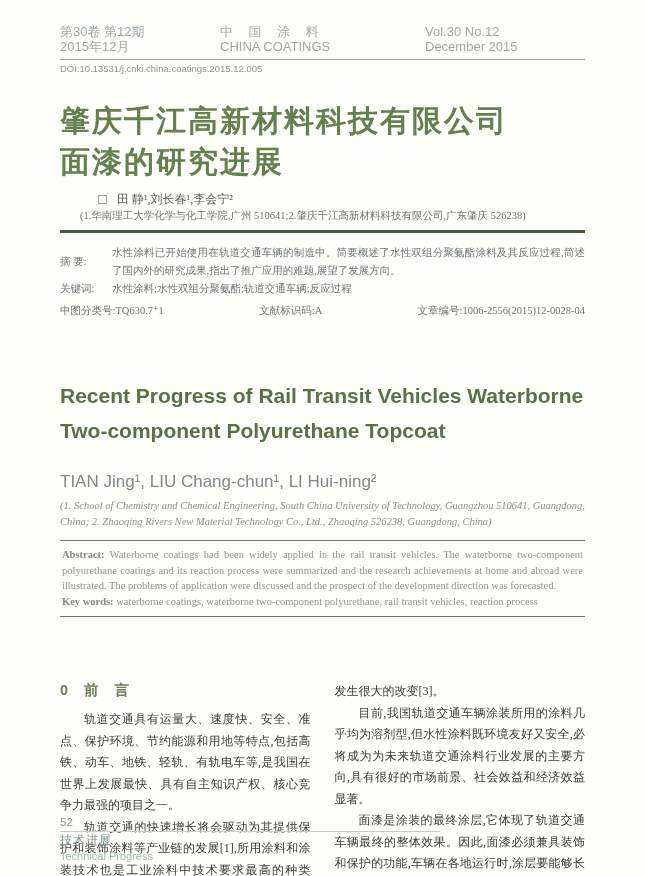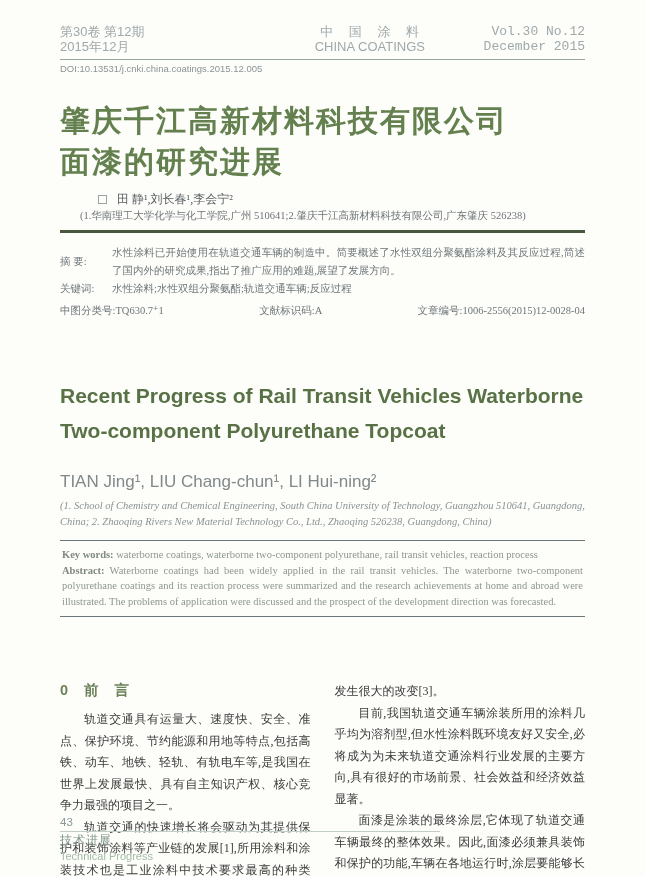--- a/index.html
+++ b/index.html
@@ -20,23 +20,23 @@
   .journal-header {
     display: flex;
     justify-content: space-between;
     align-items: flex-start;
     font-family: "Liberation Sans", "DejaVu Sans", sans-serif;
     font-size: 13px;
     line-height: 15px;
     color: #9fa9ab;
   }
   .journal-header .h-left  { text-align: left;  width: 160px; }
-  .journal-header .h-center{ text-align: right; flex: 1; }
+  .journal-header .h-center{ text-align: left; flex: 1; }
   .journal-header .h-center .cn { letter-spacing: 6px; }
-  .journal-header .h-right { text-align: right; width: 160px; font-family: Liberation Mono, monospace; }
+  .journal-header .h-right { width: 160px; }
   .header-rule { border-top: 1px solid #9aa4a4; margin-top: 5px; }
   .doi {
     font-family: "Liberation Sans", "DejaVu Sans", sans-serif;
     font-size: 9.5px;
     color: #8b9496;
     margin-top: 3px;
   }
 
   
   .title-cn {
@@ -215,38 +215,38 @@
 
     <h2 class="title-en">
       <span>Recent Progress of Rail Transit Vehicles Waterborne</span><br>
       <span>Two-component Polyurethane Topcoat</span>
     </h2>
 
     <div class="authors-en">TIAN Jing¹, LIU Chang-chun¹, LI Hui-ning²</div>
     <div class="affiliation-en">(1. School of Chemistry and Chemical Engineering, South China University of Technology, Guangzhou 510641, Guangdong, China; 2. Zhaoqing Rivers New Material Technology Co., Ltd., Zhaoqing 526238, Guangdong, China)</div>
 
     <div class="abstract-en-block">
+      <div><b>Abstract:</b><span> Waterborne coatings had been widely applied in the rail transit vehicles. The waterborne two-component polyurethane coatings and its reaction process were summarized and the research achievements at home and abroad were illustrated. The problems of application were discussed and the prospect of the development direction was forecasted.</span></div>
       <div><b>Key words:</b><span> waterborne coatings, waterborne two-component polyurethane, rail transit vehicles, reaction process</span></div>
-      <div><b>Abstract:</b><span> Waterborne coatings had been widely applied in the rail transit vehicles. The waterborne two-component polyurethane coatings and its reaction process were summarized and the research achievements at home and abroad were illustrated. The problems of application were discussed and the prospect of the development direction was forecasted.</span></div>
     </div>
 
     <div class="body-columns">
       <div class="col">
         <div class="section-heading">0 前 言</div>
         <p class="para">轨道交通具有运量大、速度快、安全、准点、保护环境、节约能源和用地等特点,包括高铁、动车、地铁、轻轨、有轨电车等,是我国在世界上发展最快、具有自主知识产权、核心竞争力最强的项目之一。</p>
         <p class="para">轨道交通的快速增长将会驱动为其提供保护和装饰涂料等产业链的发展[1],所用涂料和涂装技术也是工业涂料中技术要求最高的种类[2]。当前,世界上轨道列车的制造大多使用轻质铝合金来代替原来的钢铁,伴随车辆材质的转变,涂料的种类和品质也将</p>
       </div>
       <div class="col">
         <p class="para no-indent">发生很大的改变[3]。</p>
         <p class="para">目前,我国轨道交通车辆涂装所用的涂料几乎均为溶剂型,但水性涂料既环境友好又安全,必将成为为未来轨道交通涂料行业发展的主要方向,具有很好的市场前景、社会效益和经济效益显著。</p>
         <p class="para">面漆是涂装的最终涂层,它体现了轨道交通车辆最终的整体效果。因此,面漆必须兼具装饰和保护的功能,车辆在各地运行时,涂层要能够长期抵御各种恶劣的气候环境,还能够长久保持良好的外观。以水性双组分聚氨酯面漆为涂膜的最外层组分,可在</p>
       </div>
     </div>
 
   </div>
 
   <div class="page-footer">
-    <div class="page-number">43</div>
+    <div class="page-number">52</div>
     <div class="footer-rule"></div>
     <div class="footer-col-cn">技术进展</div>
     <div class="footer-col-en">Technical Progress</div>
   </div>
 </div>
 
 </body></html>

